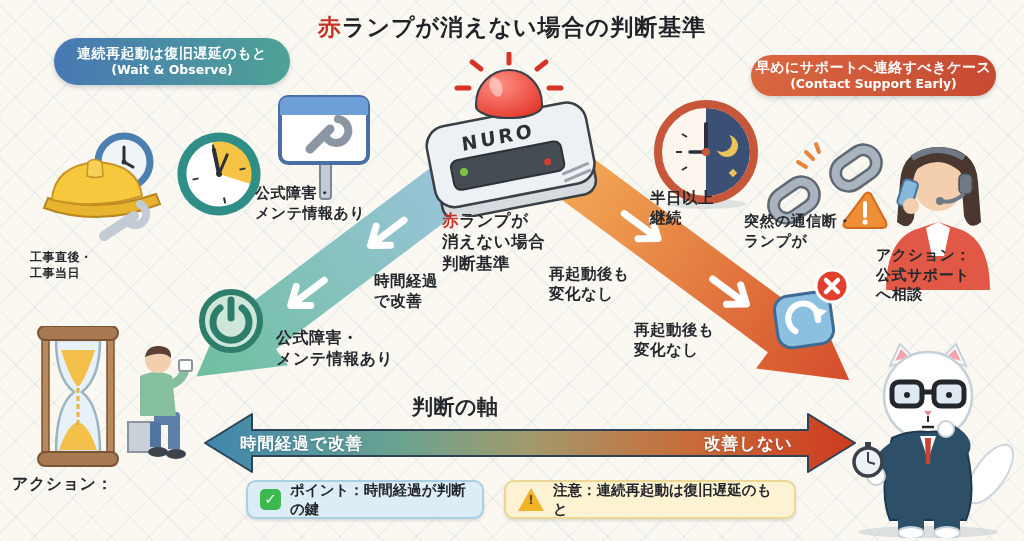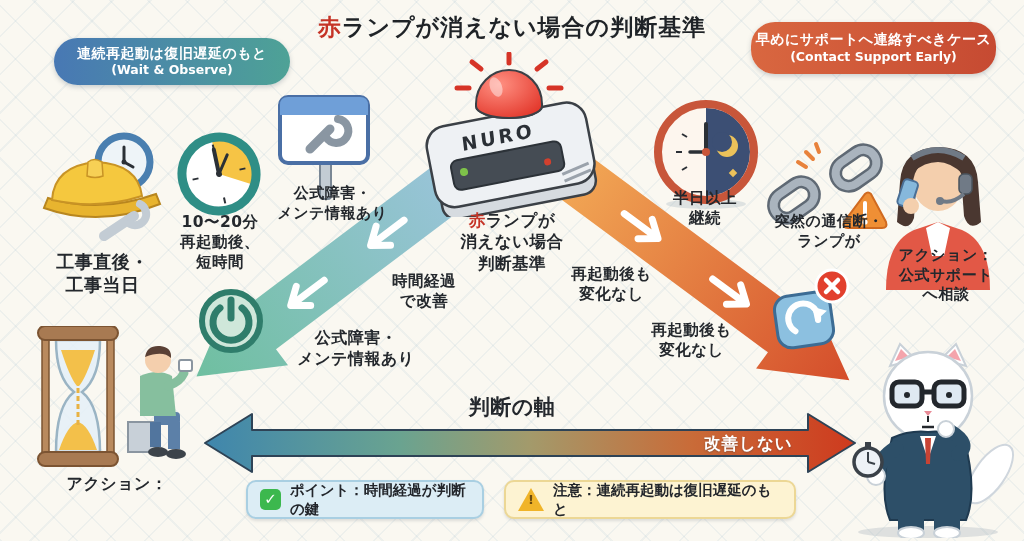--- a/index.html
+++ b/index.html
@@ -5,29 +5,29 @@
   html,body{margin:0;padding:0}
   #stage{
     position:relative;width:1024px;height:541px;overflow:hidden;
     font-family:"DejaVu Sans","Liberation Sans",sans-serif;
     background:
       repeating-linear-gradient(45deg, rgba(130,170,195,.10) 0 1.6px, transparent 1.6px 27px),
       repeating-linear-gradient(-45deg, rgba(130,170,195,.10) 0 1.6px, transparent 1.6px 27px),
       #faf8f1;
   }
   .abs{position:absolute}
-  .lbl{font-weight:bold;color:#24282d;text-align:center;line-height:1.3;letter-spacing:.5px}
+  .lbl{font-weight:bold;color:#24282d;text-align:left;line-height:1.3;letter-spacing:.5px}
   .lbl > span{display:block}
   .red{color:#c53326}
   #title{left:0;top:12px;width:1024px;text-align:center;font-size:23px;font-weight:bold;color:#1f2327;letter-spacing:1px}
   .pill{border-radius:24px;color:#fff;text-align:center;font-weight:bold;display:flex;flex-direction:column;justify-content:center;box-shadow:0 2px 5px rgba(60,80,100,.25);line-height:1.25}
   .pill .l1{font-size:14px;letter-spacing:.5px}
   .pill .l2{font-size:12.5px}
   #pill-left{left:54px;top:38px;width:236px;height:47px;background:linear-gradient(90deg,#4878b4,#4ea296)}
-  #pill-right{left:751px;top:22px;width:245px;height:52px;background:linear-gradient(90deg,#d96740,#c64a32)}
+  #pill-right{left:751px;top:55px;width:245px;height:41px;background:linear-gradient(90deg,#d96740,#c64a32)}
   .axis-label{position:absolute;color:#fff;font-weight:bold;font-size:16.5px;text-shadow:0 1px 2px rgba(40,60,70,.4);letter-spacing:1px}
   .note-badge{position:absolute;height:39px;border-radius:10px;display:flex;align-items:center;gap:9px;padding:0 12px;box-sizing:border-box;font-weight:bold;font-size:14.5px;color:#23262b;box-shadow:0 2px 3px rgba(90,100,110,.18)}
   #badge-point{left:246px;top:480px;width:238px;background:#dcedf5;border:2px solid #a9cfe2}
   #badge-caution{left:504px;top:480px;width:292px;background:#fdf3d2;border:2px solid #ecd795}
   .checkbox{width:21px;height:21px;background:#3cb84e;border-radius:5px;color:#fff;font-size:15px;font-weight:bold;line-height:21px;text-align:center;flex:none}
   .tri{position:relative;width:26px;height:23px;flex:none}
   .tri .shape{position:absolute;left:0;top:0;width:0;height:0;border-left:13px solid transparent;border-right:13px solid transparent;border-bottom:23px solid #f0b429}
   .tri .mark{position:absolute;left:0;top:4px;width:26px;text-align:center;font-size:13px;font-weight:bold;color:#6b4a0e}
   svg{display:block}
 </style>
@@ -285,28 +285,23 @@
     <g>
       <rect x="25" y="100" width="6" height="7" fill="#3a4148"></rect>
       <circle cx="28" cy="120" r="14" fill="#eef2f6" stroke="#3a4148" stroke-width="3.5"></circle>
       <line x1="28" y1="120" x2="28" y2="110" stroke="#3a4148" stroke-width="2"></line>
       <line x1="28" y1="120" x2="35" y2="122" stroke="#3a4148" stroke-width="2"></line>
     </g>
     <path d="M118,112 Q132,102 110,89" fill="none" stroke="#2d4f68" stroke-width="14" stroke-linecap="round"></path>
     <circle cx="106" cy="87" r="8" fill="#ffffff" stroke="#c9d1d8" stroke-width="2"></circle>
   </svg>
 
-  <div class="abs lbl" style="left:30px;top:250px;width:145px;font-size:18px;z-index:3">
+  <div class="abs lbl" style="left:30px;top:250px;width:145px;font-size:12px;z-index:3">
     <span>工事直後・</span>
     <span>工事当日</span>
-  </div>
-  <div class="abs lbl" style="left:165px;top:212px;width:110px;font-size:15.5px;z-index:3">
-    <span>10〜20分</span>
-    <span>再起動後、</span>
-    <span>短時間</span>
   </div>
   <div class="abs lbl" style="left:255px;top:184px;width:155px;font-size:15px;z-index:3">
     <span>公式障害・</span>
     <span>メンテ情報あり</span>
   </div>
   <div class="abs lbl" style="left:442px;top:210px;width:140px;font-size:16.5px;z-index:3">
     <div><span class="red">赤</span><span>ランプが</span></div>
     <span>消えない場合</span>
     <span>判断基準</span>
   </div>
@@ -336,20 +331,21 @@
   </div>
   <div class="abs lbl" style="left:876px;top:246px;width:140px;font-size:15px;z-index:3">
     <span>アクション：</span>
     <span>公式サポート</span>
     <span>へ相談</span>
   </div>
 
   <div class="abs lbl" style="left:412px;top:394px;width:200px;font-size:21px;z-index:3">
     <span>判断の軸</span>
   </div>
+  <div class="axis-label" style="left:240px;top:433px;z-index:3">時間経過で改善</div>
   <div class="axis-label" style="left:704px;top:433px;width:125px;text-align:left;z-index:3">改善しない</div>
 
   <div class="abs lbl" style="left:12px;top:474px;width:210px;font-size:16px;z-index:3">
     <span>アクション：</span>
   </div>
 
   <div id="badge-point" class="note-badge" style="z-index:3">
     <span class="checkbox">✓</span>
     <span>ポイント：時間経過が判断の鍵</span>
   </div>

